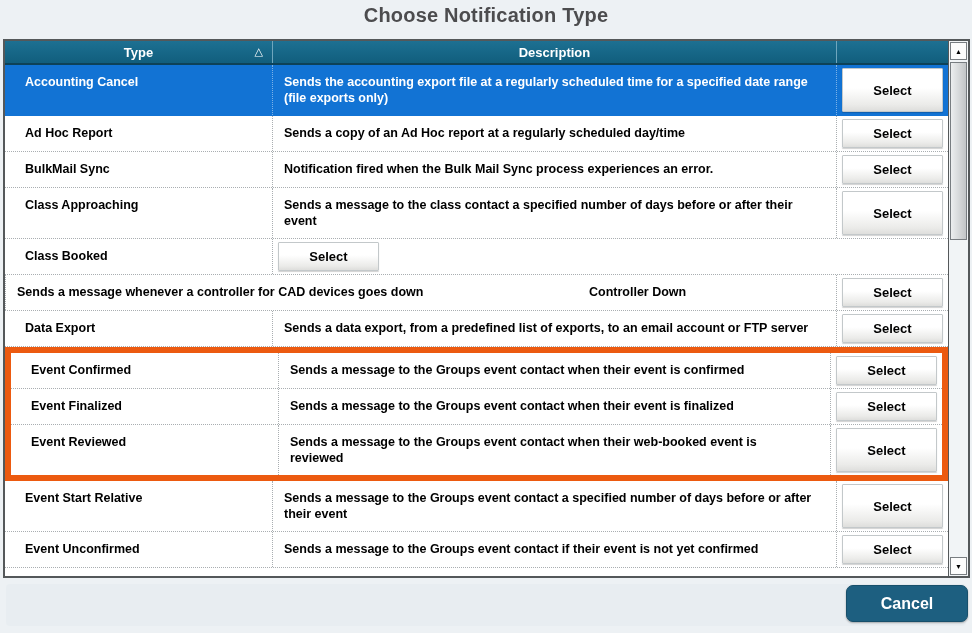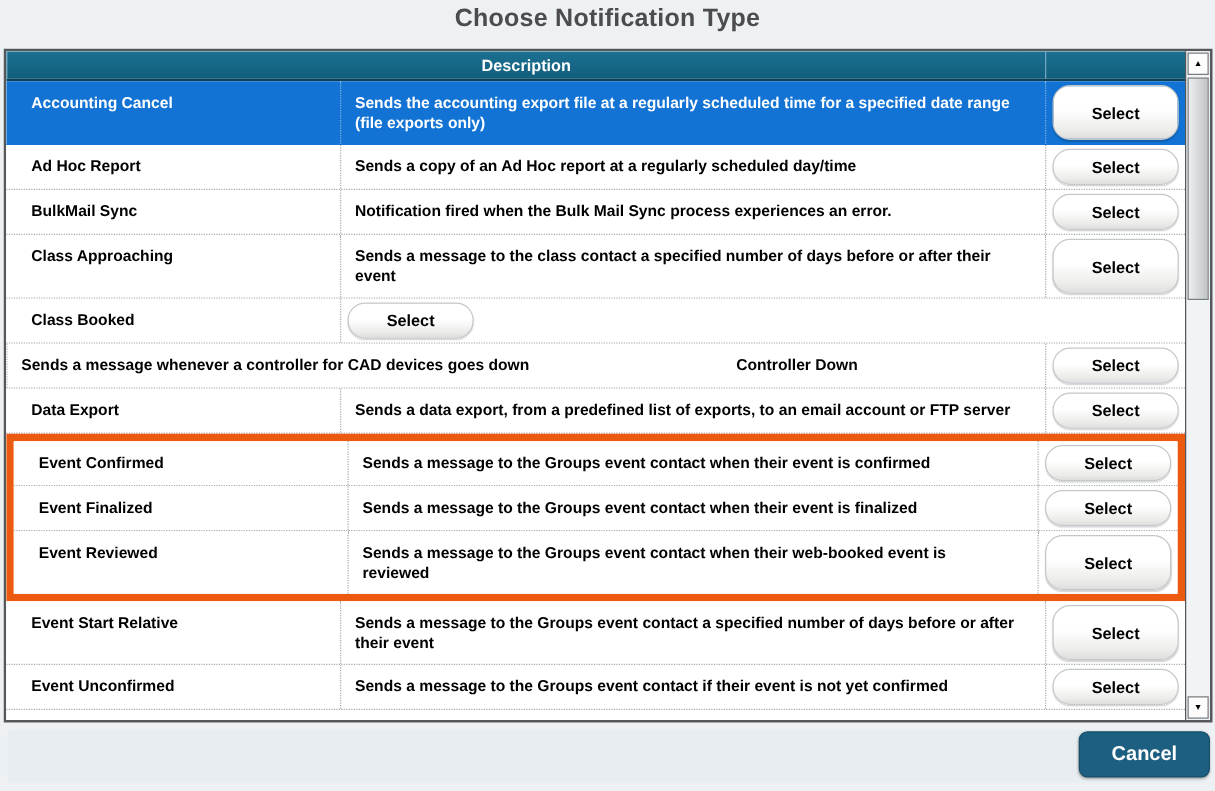--- a/index.html
+++ b/index.html
@@ -44,21 +44,21 @@
   }
   .cell.type { width:267px; padding-left:20px; }
   .cell.desc { flex:1; border-left:1px dotted #a9aeb1; padding-left:11px; padding-right:18px; }
   .cell.action {
     width:112px; border-left:1px dotted #a9aeb1;
     display:flex; align-items:center; justify-content:center; padding:2px 5px;
   }
   .select-btn {
     width:101px; align-self:stretch; min-height:29px; margin:1px 0;
     background:linear-gradient(#ffffff 45%, #ebebe9 85%, #dededc);
-    border:1px solid #c3c8ca; border-radius:14px;
+    border:1px solid #c3c8ca; border-radius:1px;
     font-family:inherit; font-weight:bold; font-size:13px; color:#000;
     box-shadow:0 1px 1px rgba(0,0,0,0.18);
     cursor:pointer;
   }
   .row.selected { background:#1273d4; border-bottom:1px solid #1273d4; }
   .row.selected .cell { color:#fff; }
   .row.selected .cell.desc { border-left-color:rgba(255,255,255,0.45); }
   .row.selected .cell.action { border-left-color:rgba(255,255,255,0.45); }
 
   .highlight-group { border:6px solid #ec5a10; flex:none; }
@@ -82,37 +82,41 @@
     background:linear-gradient(to right, #eceeef, #c2c5c7);
     border:1px solid #787d81; cursor:grab;
   }
 
   
   .footer {
     position:absolute; left:6px; right:6px; top:584px; height:42px;
     background:#e8edf1; border-radius:4px;
   }
   .cancel-btn {
-    position:absolute; right:4px; top:585px; width:105px; height:37px;
+    position:absolute; right:4px; top:585px; width:122px; height:37px;
     background:#1d5f80; border:1px solid #174f6b; border-radius:7px;
     color:#fff; font-family:inherit; font-weight:bold; font-size:16px;
     box-shadow:0 1px 2px rgba(0,0,0,0.3); cursor:pointer;
   }
 </style>
 </head>
 <body>
 
 <div class="dialog">
 
   <div class="title">Choose Notification Type</div>
 
   <div class="table-wrap">
     <div class="grid">
 
       <div class="header-row">
+        <div class="th th-type">
+          <span>Type</span>
+          <span class="sort-icon">△</span>
+        </div>
         <div class="th th-desc">
           <span>Description</span>
         </div>
         <div class="th th-action">
           <span></span>
         </div>
       </div>
 
       <div id="rows">
           <div class="row selected">

